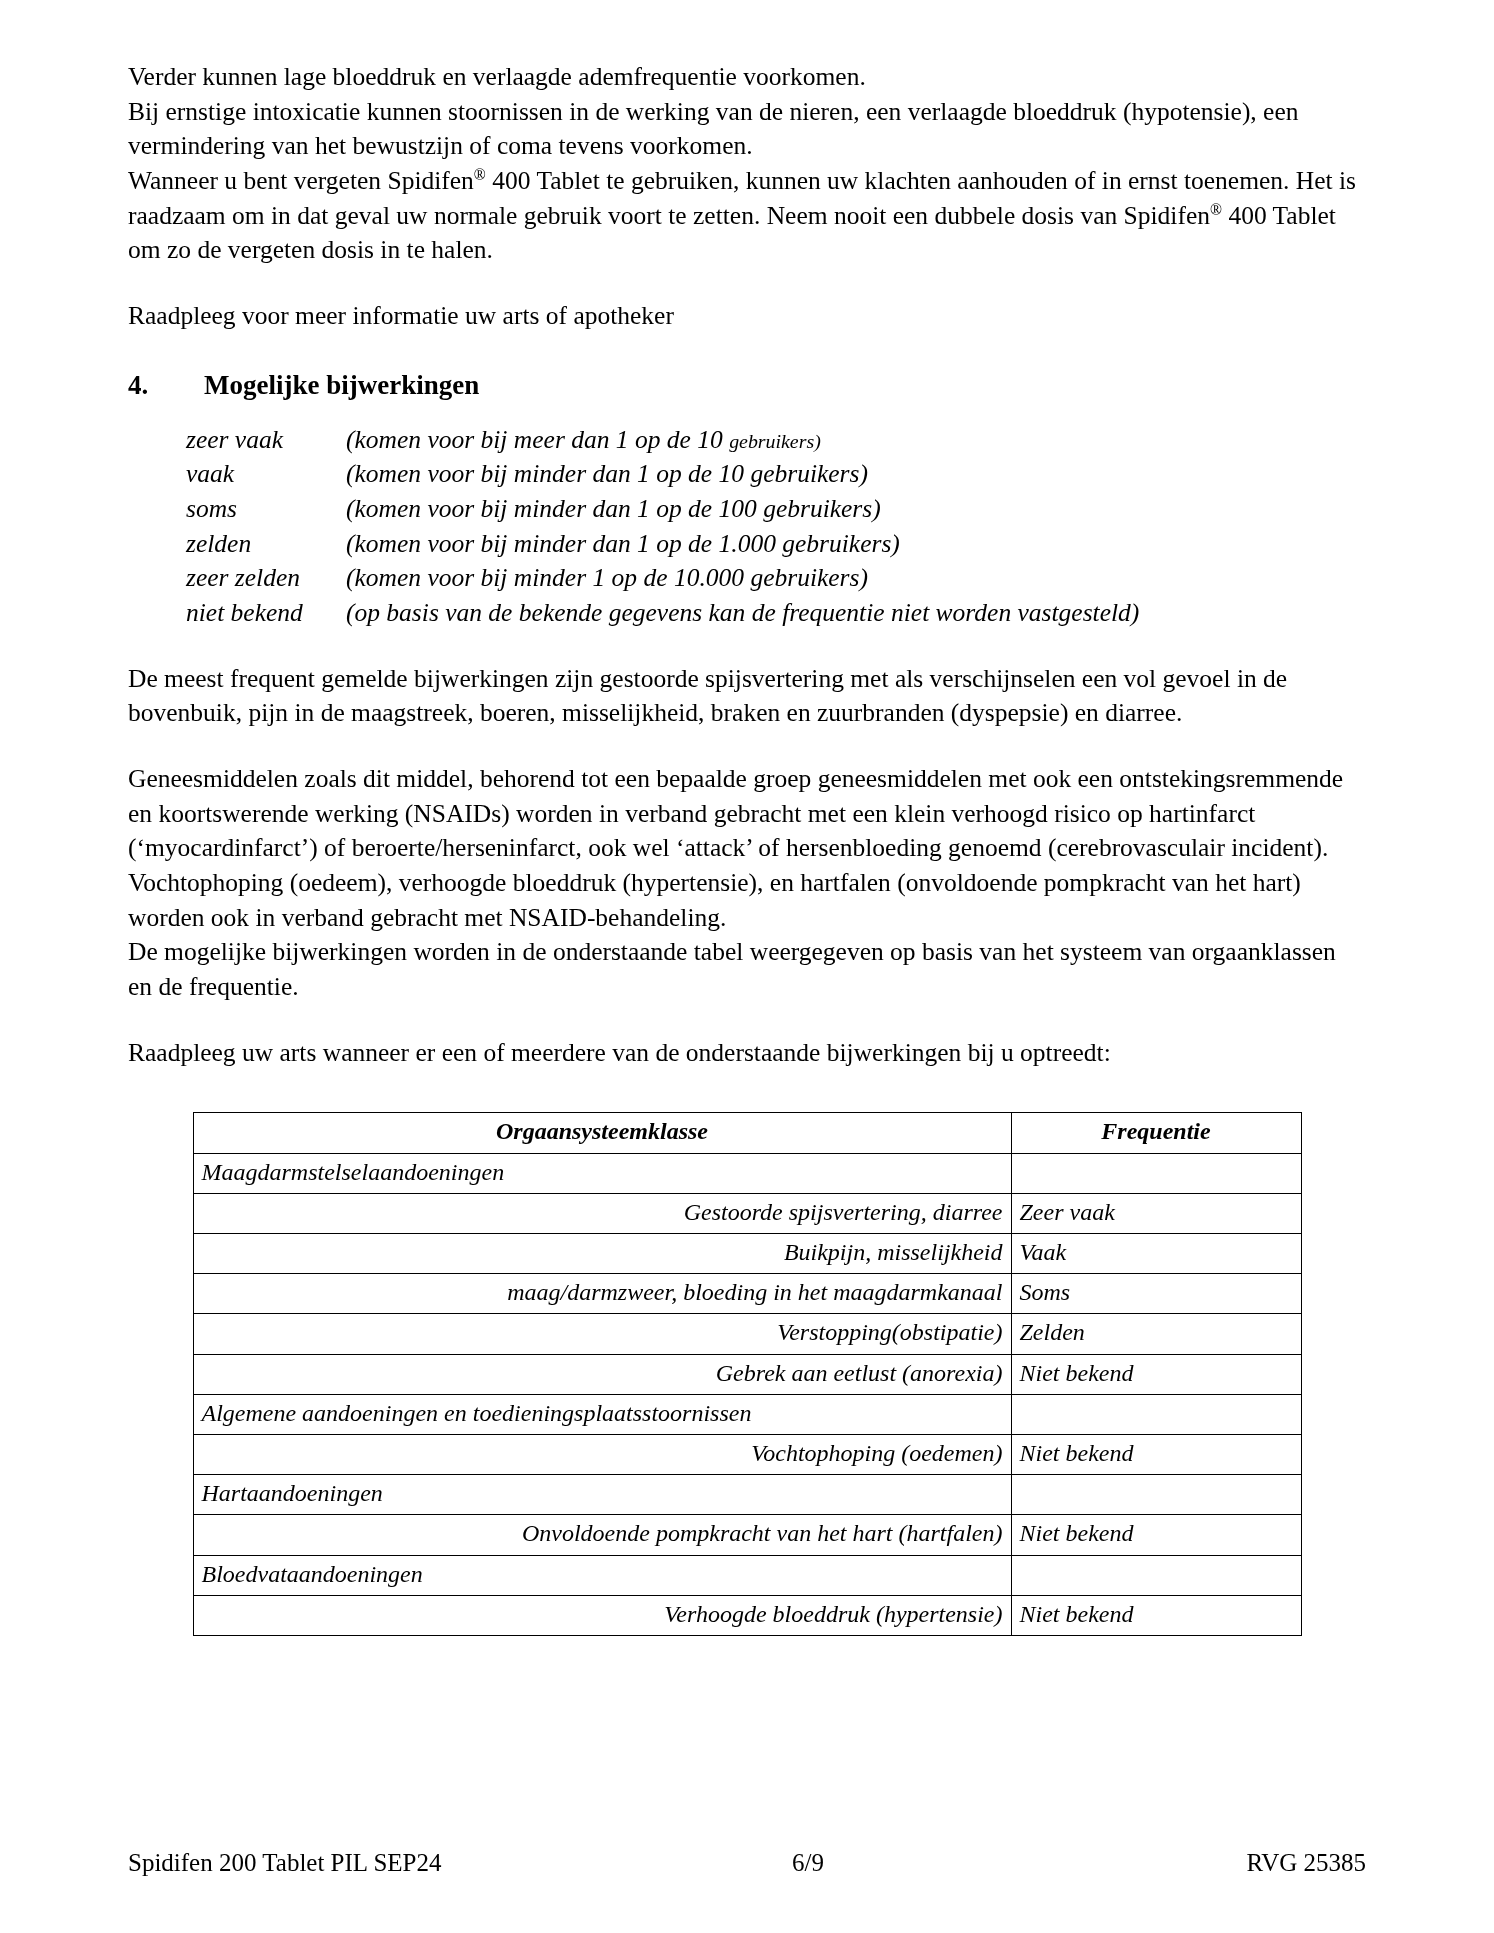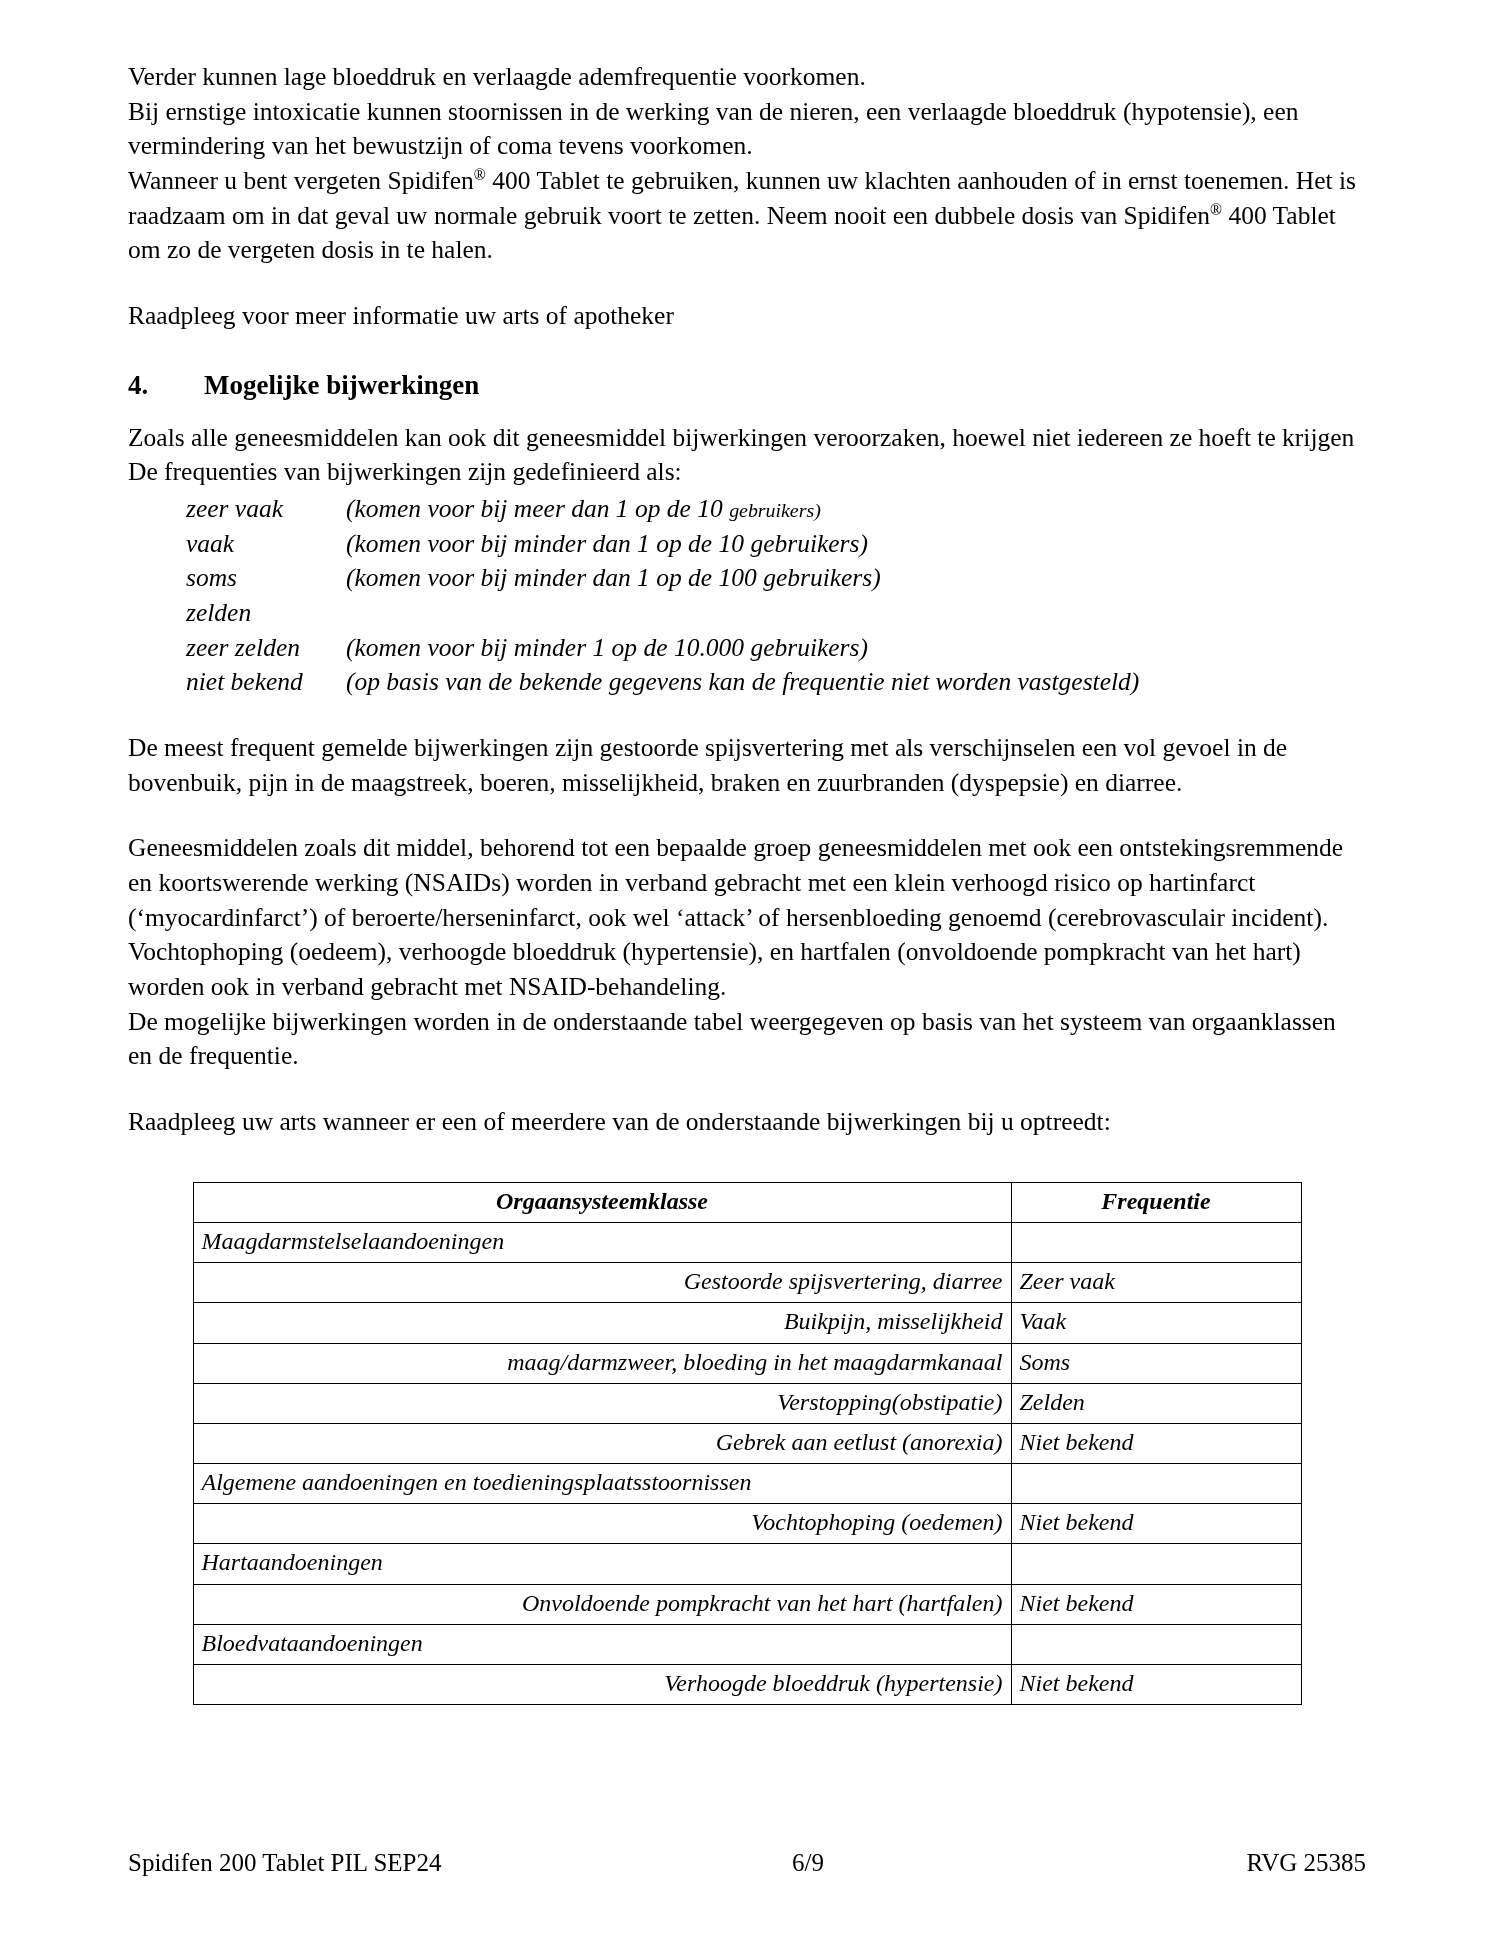--- a/index.html
+++ b/index.html
@@ -151,40 +151,37 @@
     <p class="para">Raadpleeg voor meer informatie uw arts of apotheker</p>
   </div>
 
   <div class="section-heading">
     <span class="num">4.</span>
     <span class="title">Mogelijke bijwerkingen</span>
   </div>
 
   <div class="spacer-small"></div>
 
-  <div class="body-text">
-    <p class="para">Zoals alle geneesmiddelen kan ook dit geneesmiddel bijwerkingen veroorzaken, hoewel niet iedereen ze hoeft te krijgen</p>
-    <p class="para">De frequenties van bijwerkingen zijn gedefinieerd als:</p>
-  </div>
 
   <div class="freq-list">
     <div class="freq-row">
       <span class="term">zeer vaak</span>
       <span class="def"><span>(komen voor bij meer dan 1 op de 10 </span><span class="small">gebruikers)</span></span>
     </div>
     <div class="freq-row">
       <span class="term">vaak</span>
       <span class="def">(komen voor bij minder dan 1 op de 10 gebruikers)</span>
     </div>
     <div class="freq-row">
       <span class="term">soms</span>
       <span class="def">(komen voor bij minder dan 1 op de 100 gebruikers)</span>
     </div>
     <div class="freq-row">
       <span class="term">zelden</span>
+      <span class="def">(komen voor bij minder dan 1 op de 1.000 gebruikers)</span>
     </div>
     <div class="freq-row">
       <span class="term">zeer zelden</span>
       <span class="def">(komen voor bij minder 1 op de 10.000 gebruikers)</span>
     </div>
     <div class="freq-row">
       <span class="term">niet bekend</span>
       <span class="def">(op basis van de bekende gegevens kan de frequentie niet worden vastgesteld)</span>
     </div>
   </div>

